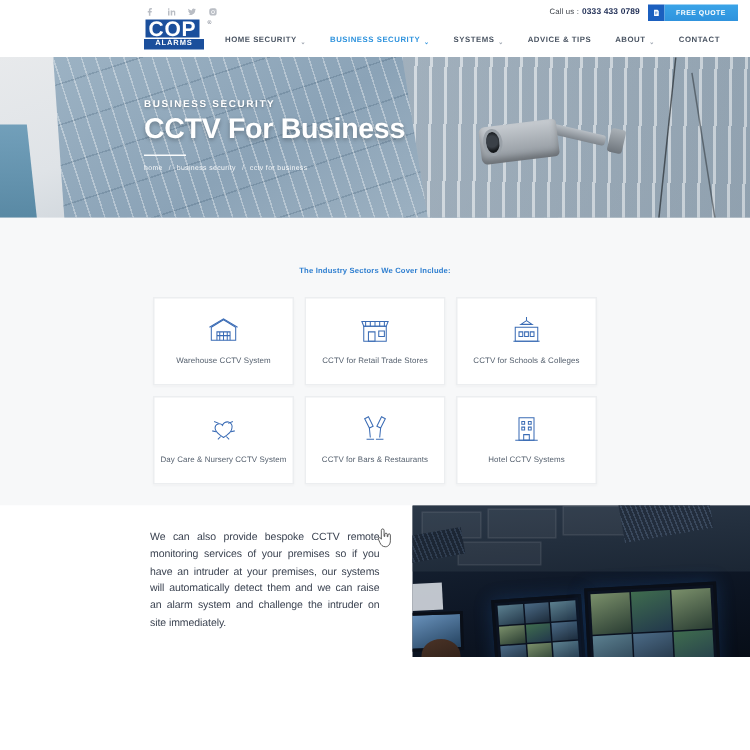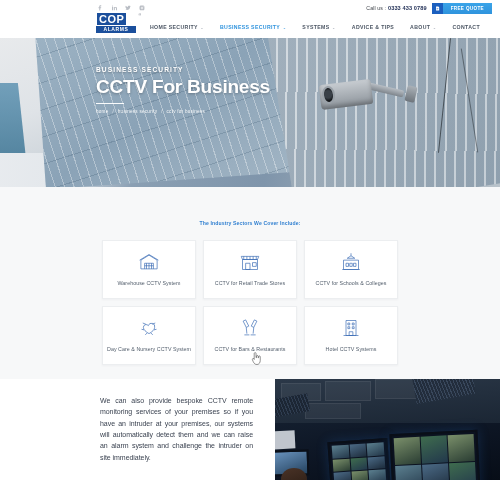--- a/index.html
+++ b/index.html
@@ -62,21 +62,21 @@
     background:#fff;
     position:relative;
   }
   .logo {
     width: 40px;
     display:flex; flex-direction:column; align-items:flex-start;
     position:absolute; left:96px; top:-4px;
   }
   .logo .l1 {
     background:#1b4f9c; color:#fff; font-weight:bold;
-    font-size:11px; letter-spacing:.5px; line-height:12px;
+    font-size:14px; letter-spacing:.5px; line-height:12px;
     padding: 0 2px 0 2px; border:1px solid #fff;
     font-family:"Liberation Sans", sans-serif;
   }
   .logo .l2 {
     background:#1b4f9c; color:#fff; font-weight:bold;
     font-size:5px; letter-spacing:.6px; line-height:7px;
     padding: 0 2px; width:100%; text-align:center;
   }
   .logo .reg { position:absolute; right:-5px; top:1px; font-size:3.5px; color:#6b7280;}
   .navmenu {
@@ -87,21 +87,21 @@
     font-size:5.2px; letter-spacing:.35px; font-weight:bold;
     color:#4b5563; display:flex; align-items:center; gap:2.5px;
     text-transform:uppercase; white-space:nowrap;
   }
   .navitem.active { color:#2f93dd; }
   .caret { font-size:4px; color:#9ca3af; }
   .navitem.active .caret { color:#2f93dd; }
 
   
   .hero {
-    height: 149px;
+    height: 107px;
     position:relative; overflow:hidden;
     background: linear-gradient(100deg,#e9ecef 0%,#e4e8ec 14%,#8a9fb3 30%,#7f95ab 55%,#9aa9b6 72%,#b9c3cb 100%);
   }
   .hero .bldgA {
     position:absolute; left:-10px; top:0; width:100px; height:115px;
     background: linear-gradient(160deg,#e8eaec 0%,#dfe3e7 60%,#cdd4da 100%);
     transform: skewX(-6deg);
   }
   .hero .bldgA:after {
     content:""; position:absolute; left:6px; bottom:0; width:28px; height:70px;

